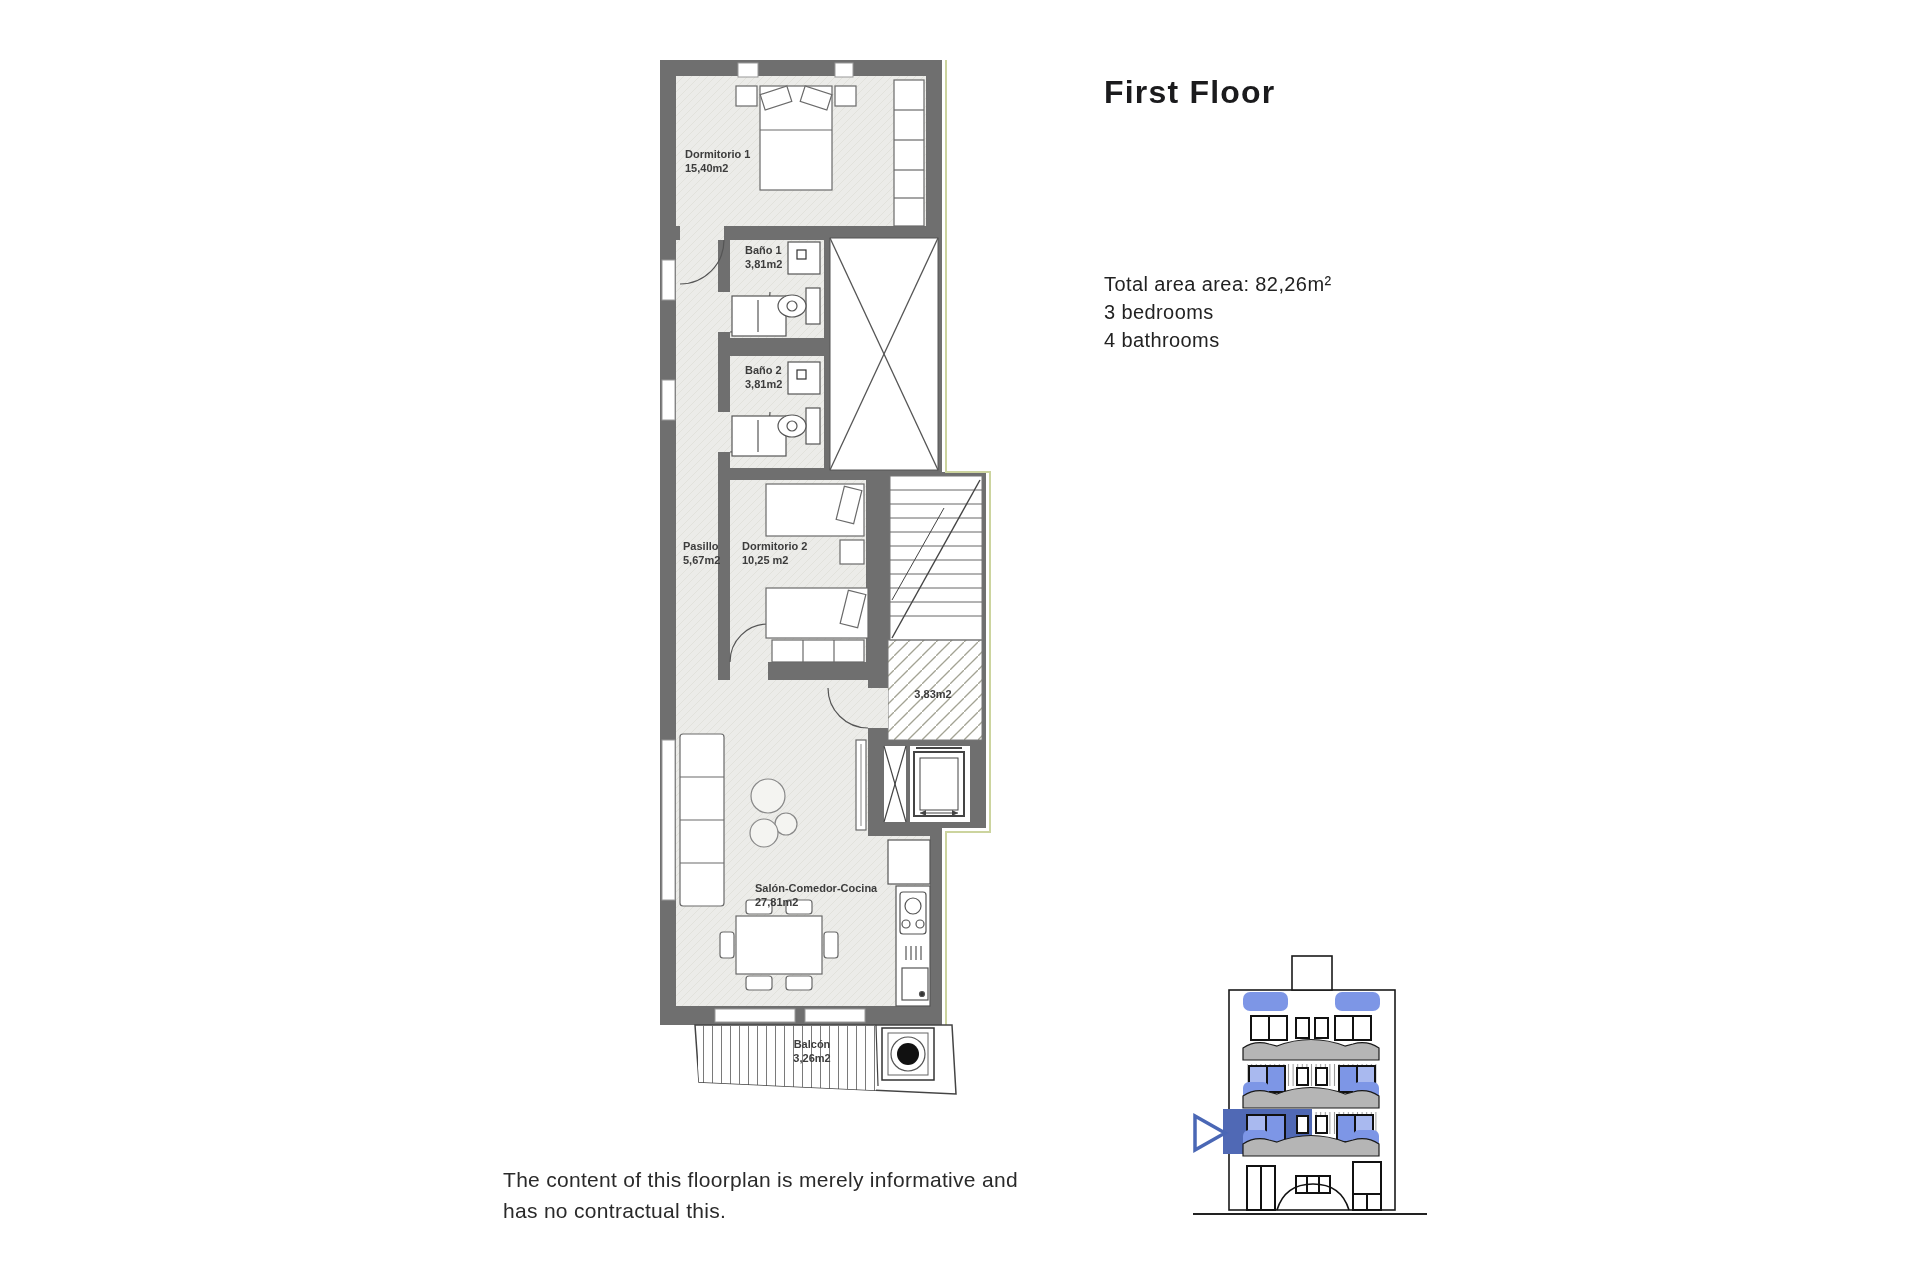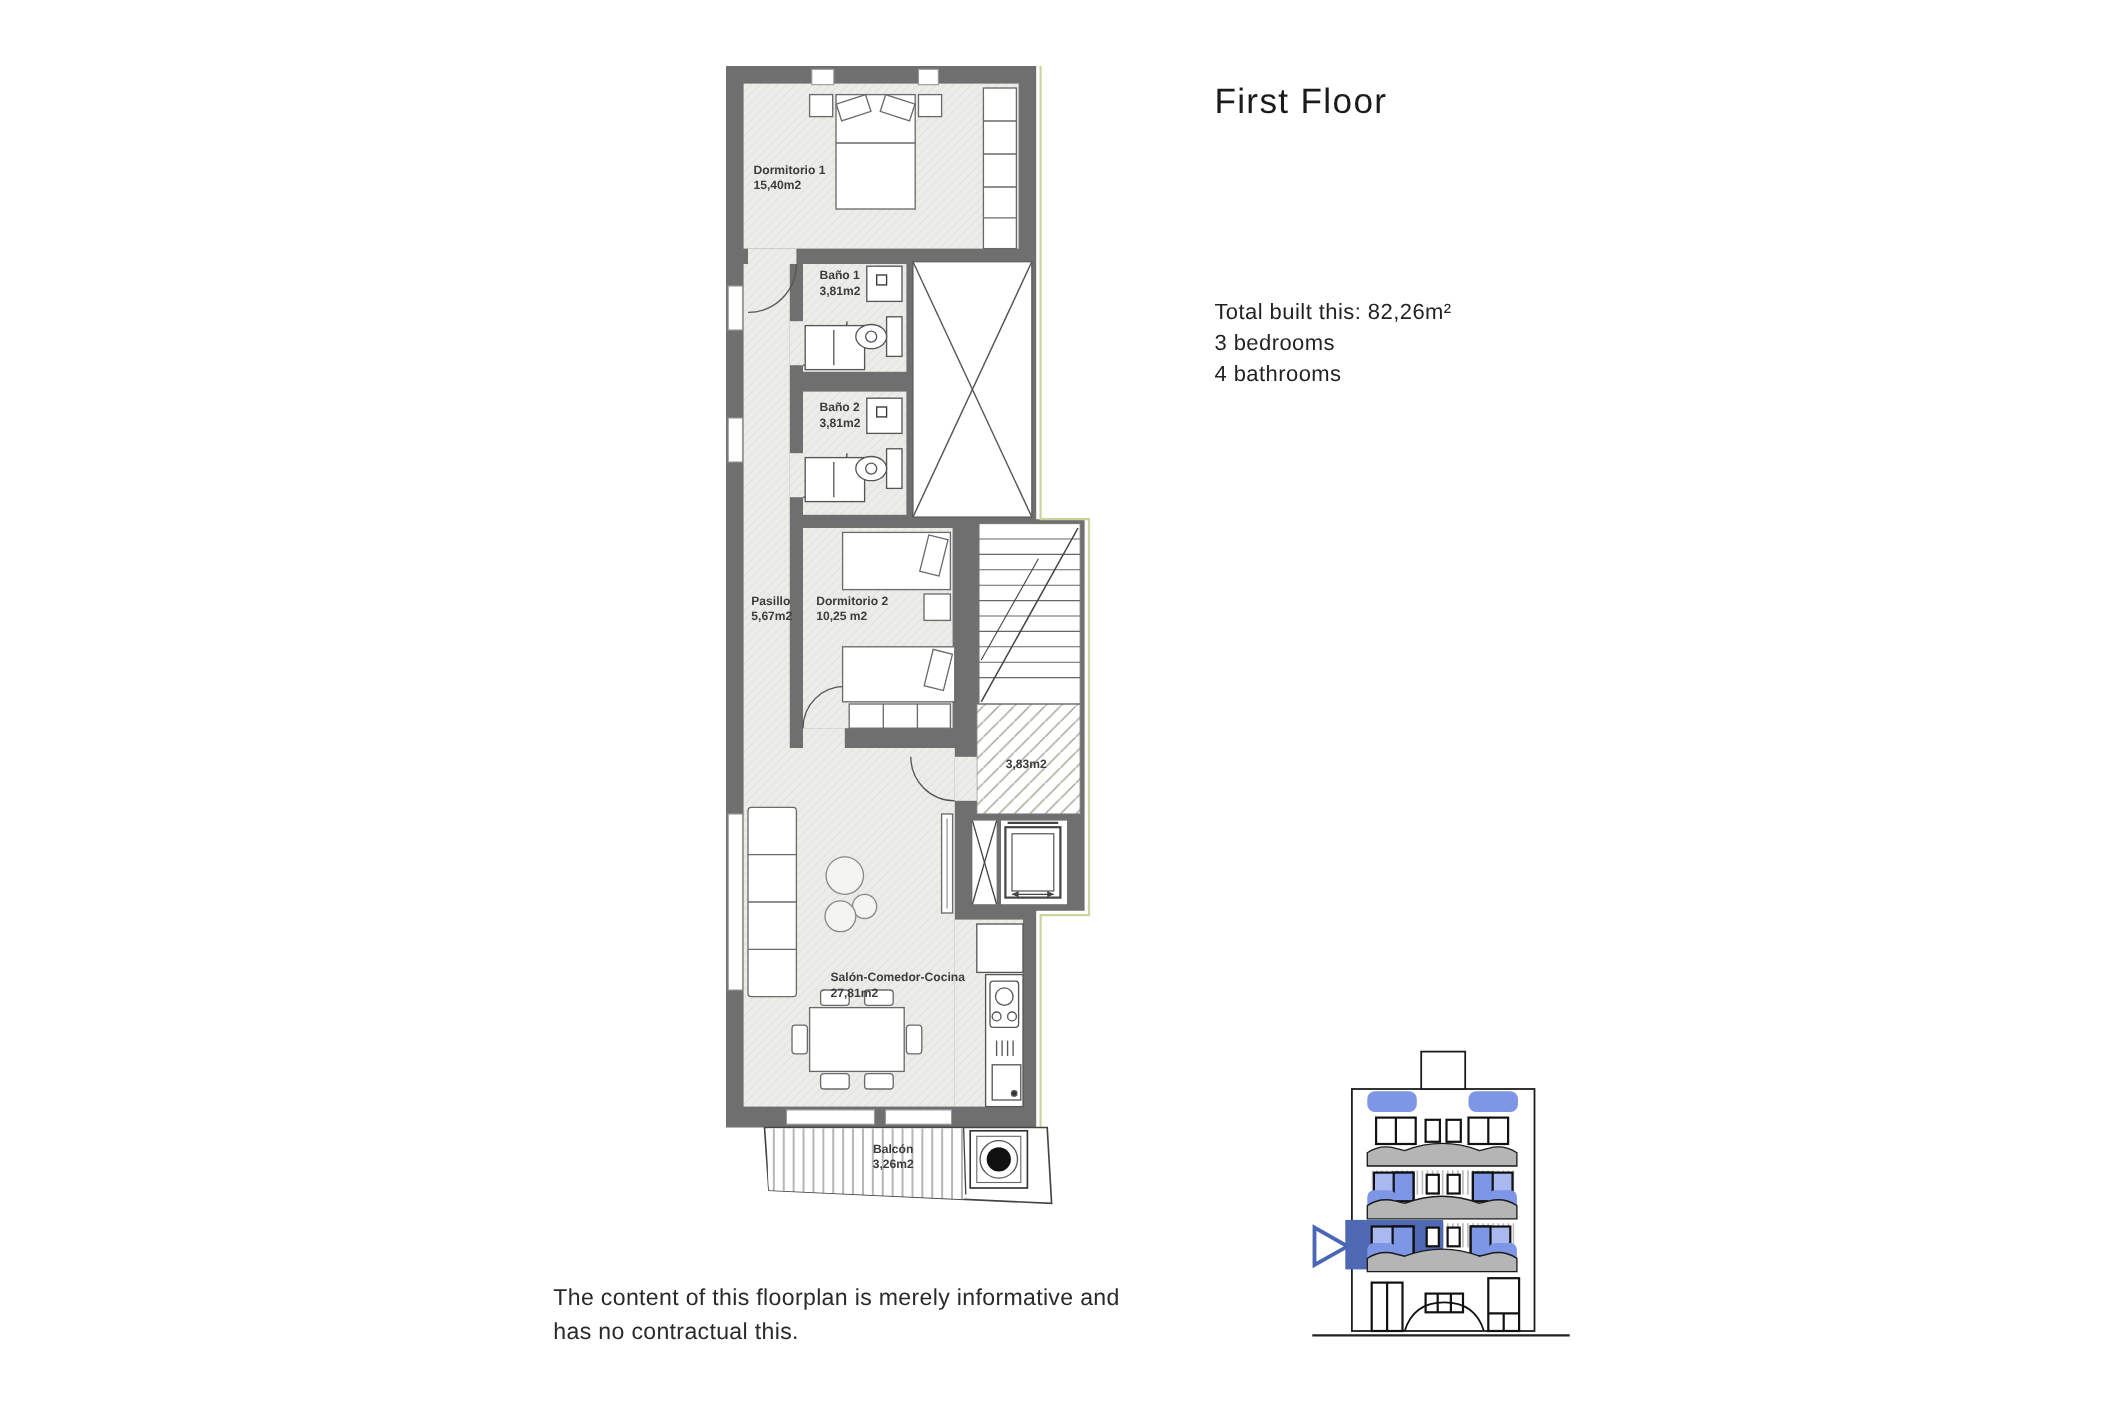--- a/index.html
+++ b/index.html
@@ -1,19 +1,19 @@
 <!DOCTYPE html>
 <html><head>
 <meta charset="utf-8">
 <style>
   html,body{margin:0;padding:0;background:#ffffff;}
   .page{position:relative;width:1920px;height:1280px;background:#ffffff;overflow:hidden;
         font-family:"Liberation Sans",sans-serif;color:#1c1c1e;}
   .title-block{position:absolute;left:1104px;top:70px;font-size:32px;line-height:45px;
-        font-weight:400;letter-spacing:1.2px;color:#1b1b1d;}
+        font-weight:700;letter-spacing:1.2px;color:#1b1b1d;}
   .summary-block{position:absolute;left:1104px;top:270px;font-size:20px;line-height:28px;
         letter-spacing:.4px;color:#222;}
   .disclaimer-block{position:absolute;left:503px;top:1164px;font-size:21px;line-height:31px;
         letter-spacing:.3px;color:#2a2a2a;}
   .plan-svg{position:absolute;left:600px;top:40px;}
   .elev-svg{position:absolute;left:1185px;top:938px;}
   .lbl{font-family:"Liberation Sans",sans-serif;font-size:11px;font-weight:700;fill:#3c3c3c;}
   .lblc{text-anchor:middle;}
 </style>
 </head>
@@ -222,21 +222,21 @@
       <text class="lbl lblc" x="212" y="1008">Balcón</text>
       <text class="lbl lblc" x="212" y="1022">3,26m2</text>
     </g>
   </svg>
 
   <div class="title-block">
     <div>First Floor</div>
   </div>
 
   <div class="summary-block">
-    <div>Total built this: 82,26m²</div>
+    <div>Total area area: 82,26m²</div>
     <div>3 bedrooms</div>
     <div>4 bathrooms</div>
   </div>
 
   <div class="disclaimer-block">
     <div>The content of this floorplan is merely informative and</div>
     <div>has no contractual this.</div>
   </div>
 
   <svg class="elev-svg" width="300" height="312" viewBox="0 0 300 312">

